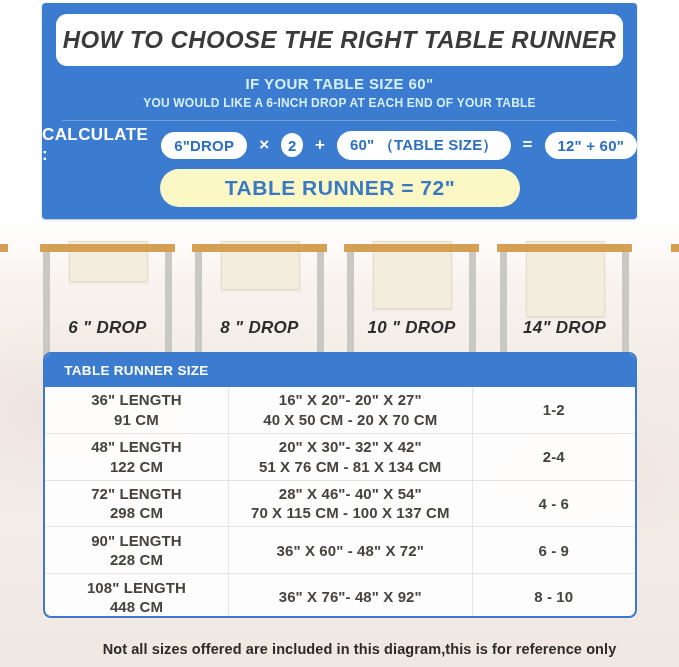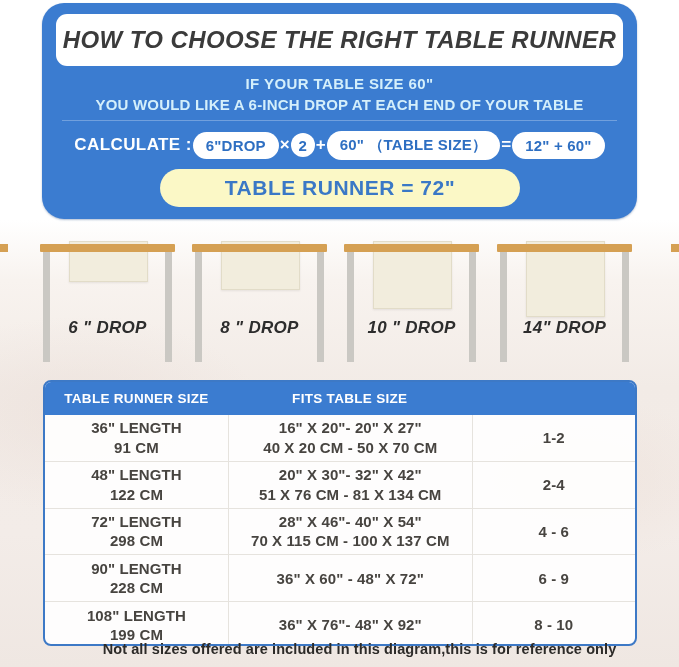--- a/index.html
+++ b/index.html
@@ -7,37 +7,37 @@
   .page{
     position:relative;width:679px;height:667px;overflow:hidden;
     background:
       radial-gradient(220px 120px at 85% 72%, rgba(236,222,214,.55), rgba(236,222,214,0) 70%),
       radial-gradient(260px 140px at 12% 62%, rgba(233,220,214,.5), rgba(233,220,214,0) 70%),
       linear-gradient(180deg,#ffffff 0%,#ffffff 33%,#f8f3ef 42%,#f2ebe6 58%,#f3ece8 80%,#efe7e2 100%);
   }
   
   .blue-panel{
     position:absolute;left:42px;top:3px;width:595px;height:216px;
-    background:#3b7cd0;border-radius:22px;box-shadow:0 1px 2px rgba(30,70,130,.35);
+    background:#3b7cd0;border-radius:4px;box-shadow:0 1px 2px rgba(30,70,130,.35);
   }
   .title-box{
     position:absolute;left:14px;top:11px;right:14px;height:52px;background:#ffffff;
     border-radius:11px;display:flex;align-items:center;justify-content:center;
   }
   .title-text{
     font-size:24px;font-weight:bold;font-style:italic;color:#3b3b3b;
     letter-spacing:.4px;white-space:nowrap;
   }
   .subtitle{position:absolute;left:0;right:0;text-align:center;color:#d4effb;font-weight:bold;}
   .subtitle.l1{top:72px;font-size:15px;letter-spacing:.4px;}
-  .subtitle.l2{top:93px;font-size:15px;letter-spacing:.2px;}
+  .subtitle.l2{top:93px;font-size:12px;letter-spacing:.2px;}
   .panel-divider{position:absolute;left:20px;right:20px;top:117px;height:0;border-top:1px solid rgba(255,255,255,.28);}
   .formula-row{
     position:absolute;left:0;right:0;top:126px;height:32px;
-    display:flex;align-items:center;justify-content:center;gap:1px;
+    display:flex;align-items:center;justify-content:center;gap:12px;
   }
   .calc-label{color:#ffffff;font-weight:bold;font-size:17px;letter-spacing:.4px;}
   .pill{
     background:#ffffff;color:#2e6fc2;font-weight:bold;font-size:15px;
     border-radius:16px;padding:5px 13px;white-space:nowrap;letter-spacing:.2px;
   }
   .op{color:#ffffff;font-weight:bold;font-size:17px;}
   .circle{
     background:#ffffff;color:#2e6fc2;font-weight:bold;font-size:15px;border-radius:50%;
     width:24px;height:24px;display:flex;align-items:center;justify-content:center;
@@ -60,21 +60,21 @@
   }
   .drop-label{
     position:absolute;left:0;right:0;top:80px;text-align:center;
     font-weight:bold;font-style:italic;font-size:17px;color:#2d2d2d;letter-spacing:.3px;white-space:nowrap;
   }
   .edge-sliver{position:absolute;top:244px;height:8px;background:#d5a053;}
   .edge-sliver.left{left:0;width:8px;}
   .edge-sliver.right{right:0;width:8px;}
   
   .sizes-table{
-    position:absolute;left:43px;top:380px;width:594px;height:266px;
+    position:absolute;left:43px;top:352px;width:594px;height:266px;
     border:2px solid #3d79c6;border-radius:8px;overflow:hidden;background:rgba(255,255,255,.9);
     box-sizing:border-box;
   }
   .thead{display:grid;grid-template-columns:31% 41.3% 27.7%;background:#3b7cd0;height:33px;}
   .th{display:flex;align-items:center;justify-content:center;color:#ffffff;font-weight:bold;font-size:13.5px;letter-spacing:.3px;}
   .trow{display:grid;grid-template-columns:31% 41.3% 27.7%;height:45.8px;}
   .trow + .trow{border-top:1px solid #e6e3de;}
   .td{
     display:flex;flex-direction:column;align-items:center;justify-content:center;
     color:#474440;font-size:15px;font-weight:600;line-height:1.3;letter-spacing:.1px;white-space:nowrap;
@@ -143,31 +143,30 @@
       <div class="tabletop"></div>
       <div class="leg left"></div>
       <div class="leg right"></div>
       <div class="drop-label">14" DROP</div>
     </div>
   </div>
 
   <div class="sizes-table">
     <div class="thead">
       <div class="th">TABLE RUNNER SIZE</div>
-      <div class="th">FITS TABLE SIZE</div>
     </div>
     <div class="tbody">
       <div class="trow">
         <div class="td">
           <span>36" LENGTH</span>
           <span>91 CM</span>
         </div>
         <div class="td">
           <span>16" X 20"- 20" X 27"</span>
-          <span>40 X 20 CM - 50 X 70 CM</span>
+          <span>40 X 50 CM - 20 X 70 CM</span>
         </div>
         <div class="td">1-2</div>
       </div>
       <div class="trow">
         <div class="td">
           <span>48" LENGTH</span>
           <span>122 CM</span>
         </div>
         <div class="td">
           <span>20" X 30"- 32" X 42"</span>
@@ -192,21 +191,21 @@
           <span>228 CM</span>
         </div>
         <div class="td">
           <span>36" X 60" - 48" X 72"</span>
         </div>
         <div class="td">6 - 9</div>
       </div>
       <div class="trow">
         <div class="td">
           <span>108" LENGTH</span>
-          <span>199 CM</span>
+          <span>448 CM</span>
         </div>
         <div class="td">
           <span>36" X 76"- 48" X 92"</span>
         </div>
         <div class="td">8 - 10</div>
       </div>
     </div>
   </div>
 
   <div class="footer-note">Not all sizes offered are included in this diagram,this is for reference only</div>

